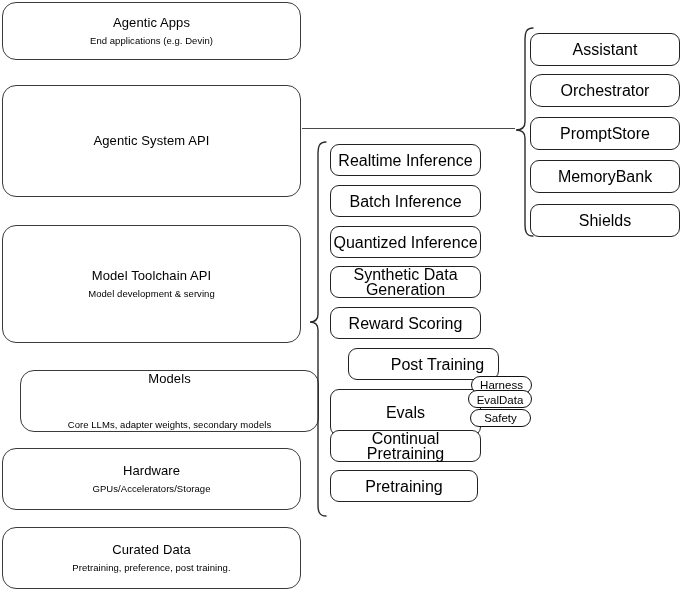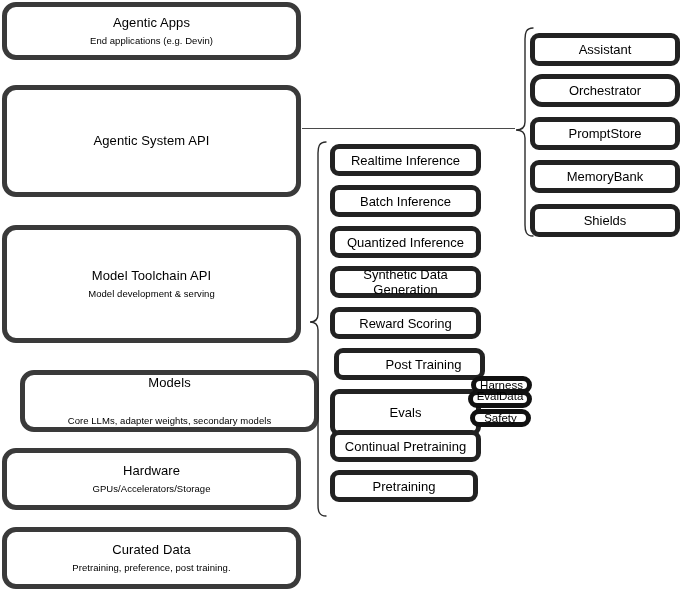--- a/index.html
+++ b/index.html
@@ -11,21 +11,21 @@
     position: relative;
     width: 682px;
     height: 591px;
     background: #ffffff;
     font-family: "Liberation Sans", sans-serif;
     overflow: hidden;
   }
   .box {
     position: absolute;
     box-sizing: border-box;
-    border: 5px solid #ec4899;
+    border: 1px solid #ec4899;
     background: #ffffff;
     display: flex;
     flex-direction: column;
     align-items: center;
     justify-content: center;
     color: #000000;
     text-align: center;
   }
   .layer {
     border-radius: 14px;
@@ -40,21 +40,21 @@
     font-size: 9.5px;
     line-height: 13px;
     margin-top: 3px;
     letter-spacing: .05px;
   }
   .capsule {
     border-radius: 9px;
     border-color: #222222;
   }
   .capsule .title {
-    font-size: 13px;
+    font-size: 16px;
     line-height: 15px;
   }
   .pill {
     border-radius: 999px;
     border-color: #111111;
     background: #ffffff;
   }
   .pill .title {
     font-size: 11.5px;
     line-height: 14px;
@@ -128,21 +128,21 @@
   </div>
   <div class="box capsule" style="left:330px; top:226px; width:151px; height:32px;">
     <div class="title">Quantized Inference</div>
   </div>
   <div class="box capsule" style="left:330px; top:266px; width:151px; height:32px;">
     <div class="title">Synthetic Data Generation</div>
   </div>
   <div class="box capsule" style="left:330px; top:307px; width:151px; height:32px;">
     <div class="title">Reward Scoring</div>
   </div>
-  <div class="box capsule" style="left:334px; top:348px; width:151px; height:32px;padding-left:28px;">
+  <div class="box capsule" style="left:348px; top:348px; width:151px; height:32px;padding-left:28px;">
     <div class="title">Post Training</div>
   </div>
   <div class="box capsule" style="left:330px; top:389px; width:151px; height:47px;">
     <div class="title">Evals</div>
   </div>
   <div class="box capsule" style="left:330px; top:430px; width:151px; height:32px;">
     <div class="title">Continual Pretraining</div>
   </div>
   <div class="box capsule" style="left:330px; top:470px; width:148px; height:32px;">
     <div class="title">Pretraining</div>

